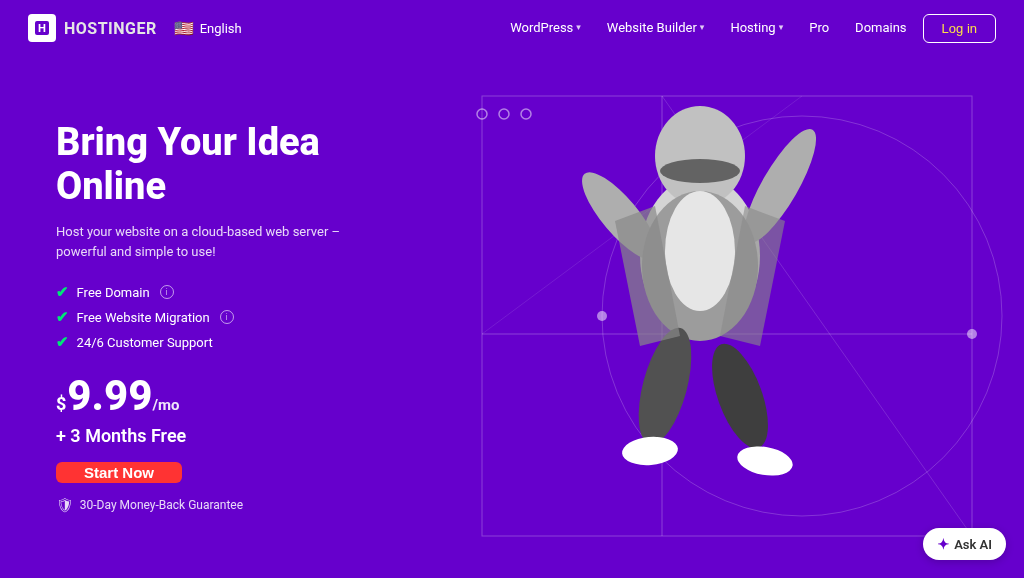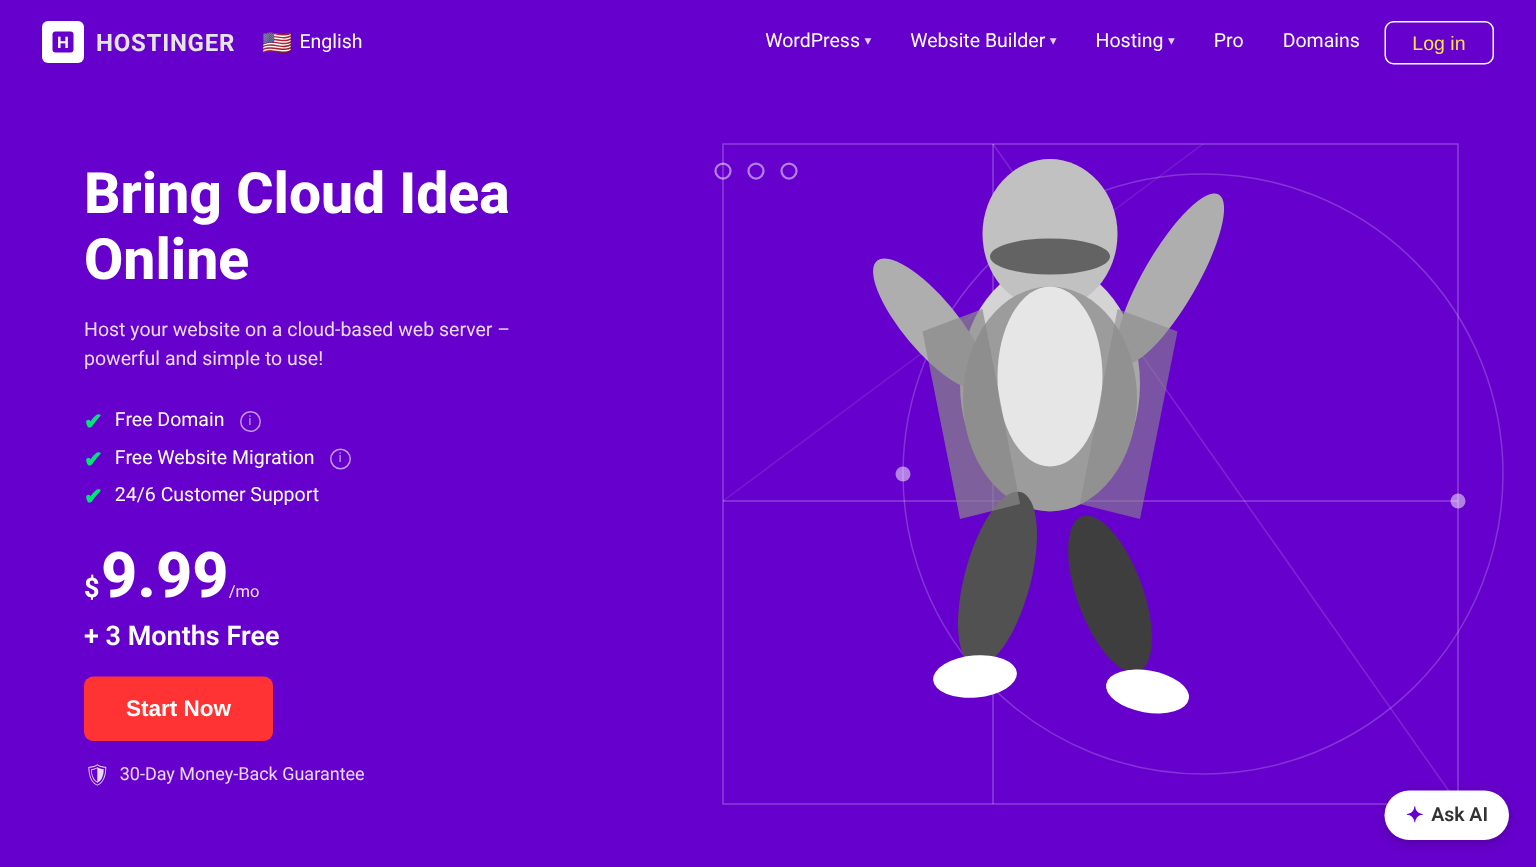--- a/index.html
+++ b/index.html
@@ -180,22 +180,22 @@
       font-weight: 700;
       vertical-align: super;
       margin-right: 1px;
     }
     .price-amount {
       font-size: 42px;
       font-weight: 800;
       line-height: 1;
     }
     .price-period {
-      font-size: 11px;
-      font-weight: 400;
+      font-size: 15px;
+      font-weight: 700;
       color: rgba(255,255,255,0.9);
     }
     .price-bonus {
       font-size: 18px;
       font-weight: 600;
       margin-bottom: 16px;
       color: white;
     }
 
     
@@ -203,21 +203,21 @@
       display: flex;
       align-items: center;
       gap: 12px;
       margin-bottom: 14px;
     }
     .start-btn {
       background: #ff3333;
       color: white;
       border: none;
       border-radius: 6px;
-      padding: 13px 28px;
+      padding: 2px 28px;
       font-size: 15px;
       font-weight: 700;
       cursor: pointer;
       white-space: nowrap;
     }
     .timer-display {
       background: rgba(255,255,255,0.2);
       border-radius: 6px;
       padding: 12px 16px;
       font-size: 15px;
@@ -332,21 +332,21 @@
     <div class="nav-item">
       <span>Domains</span>
     </div>
     <button class="login-btn">Log in</button>
   </div>
 </nav>
 
 <section class="hero">
 
   <div class="hero-left">
-    <h1 class="hero-title">Bring Cloud Idea Online</h1>
+    <h1 class="hero-title">Bring Your Idea Online</h1>
     <p class="hero-subtitle">Host your website on a cloud-based web server – powerful and simple to use!</p>
 
     <div class="features">
       <div class="feature-item">
         <span class="check-icon">✔</span>
         <span class="feature-label">Free Domain</span>
         <span class="info-icon">i</span>
       </div>
       <div class="feature-item">
         <span class="check-icon">✔</span>

